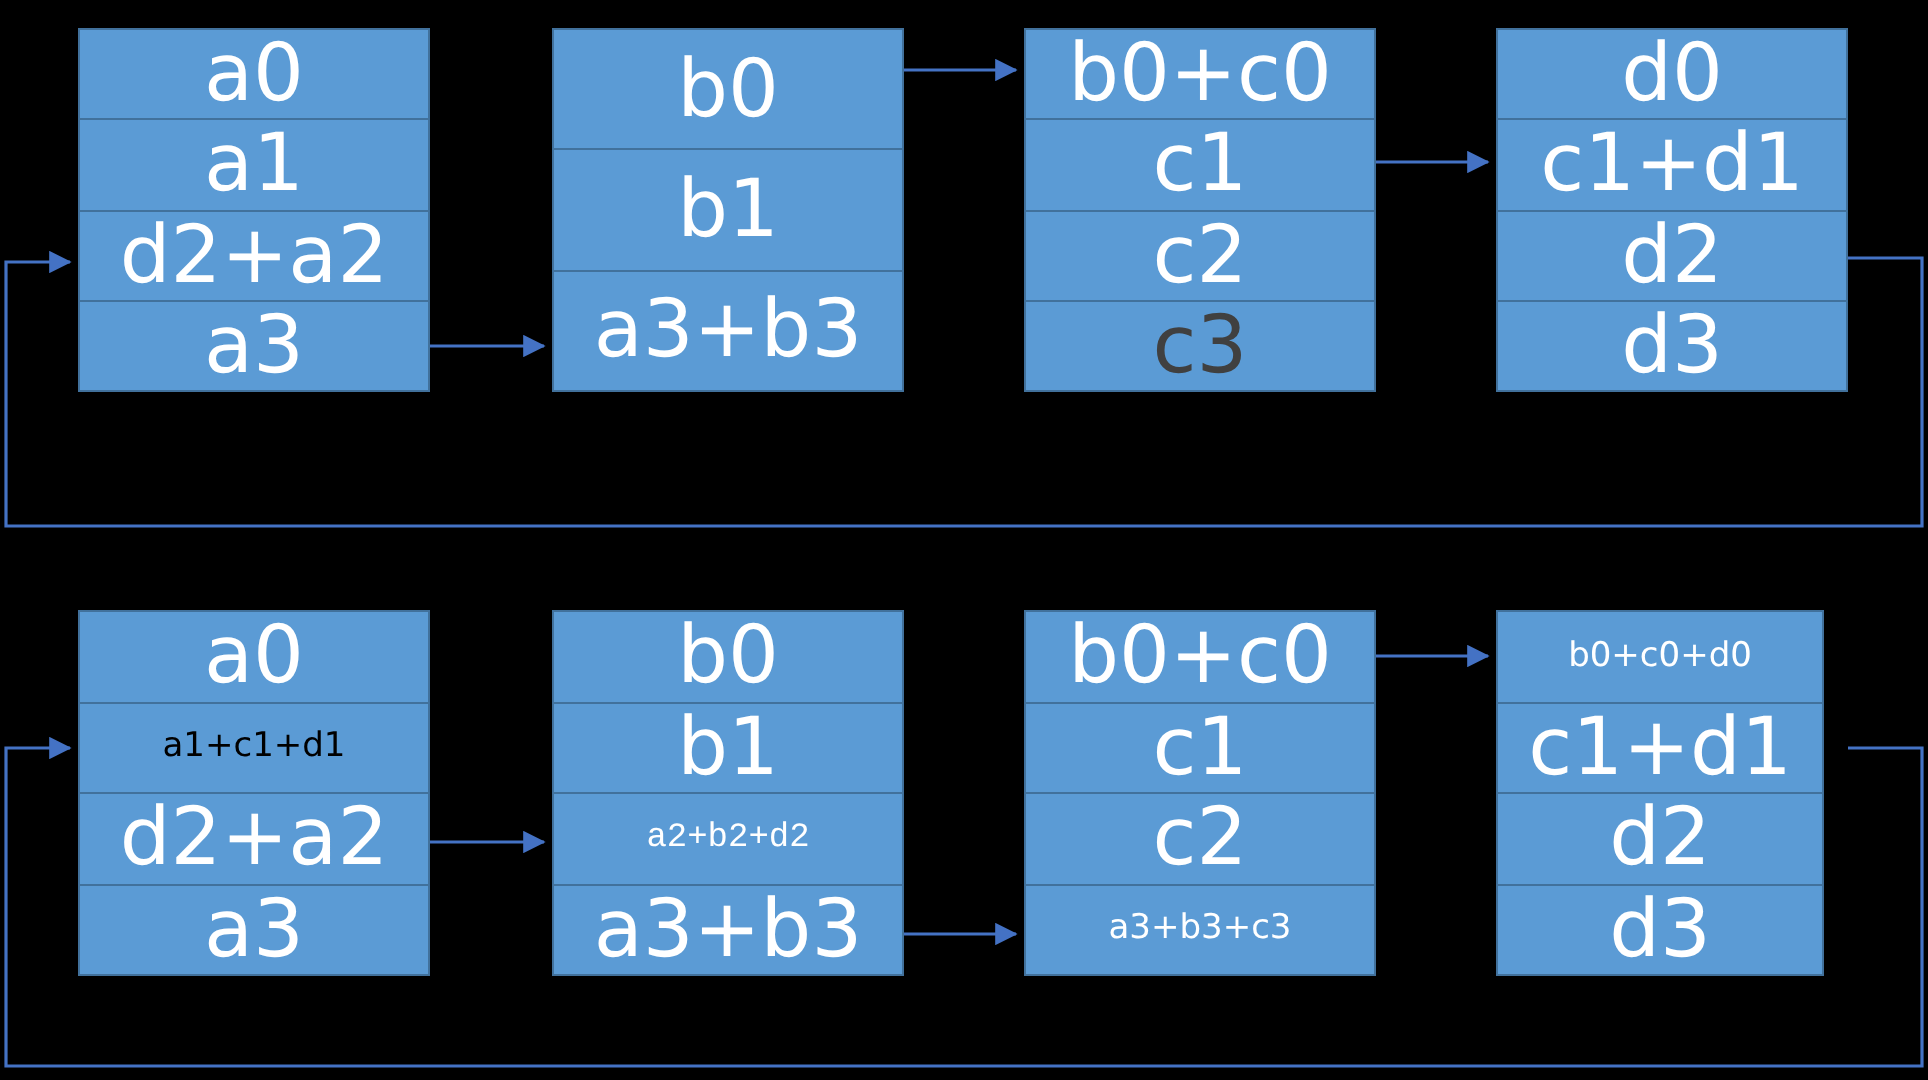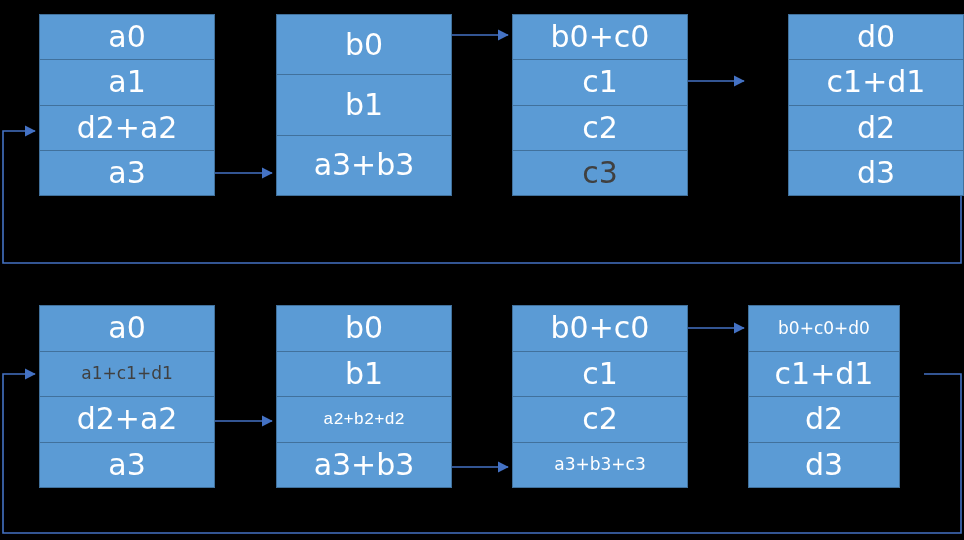--- a/index.html
+++ b/index.html
@@ -35,21 +35,21 @@
   }
   .cell {
     box-sizing: border-box;
     flex: 1 1 0;
     background: #5B9BD5;
     color: #FFFFFF;
     display: flex;
     align-items: center;
     justify-content: center;
     border-bottom: 1px solid #41719C;
-    font-size: 30px;
+    font-size: 40px;
     line-height: 1;
     letter-spacing: 0px;
     white-space: nowrap;
   }
   .cell:last-child {
     border-bottom: none;
   }
   .cell.small {
     font-size: 17px;
   }
@@ -88,45 +88,45 @@
         <div class="cell" style="color: rgb(255, 255, 255); border-bottom-color: rgb(65, 113, 156);">b0</div>
         <div class="cell" style="color: rgb(255, 255, 255); border-bottom-color: rgb(65, 113, 156);">b1</div>
         <div class="cell" style="color: rgb(255, 255, 255); border-bottom-color: rgb(65, 113, 156);">a3+b3</div>
       </div>
       <div class="block" style="left: 512px; top: 14px; width: 176px; height: 182px; background: rgb(91, 155, 213); border-color: rgb(65, 113, 156);">
         <div class="cell" style="color: rgb(255, 255, 255); border-bottom-color: rgb(65, 113, 156);">b0+c0</div>
         <div class="cell" style="color: rgb(255, 255, 255); border-bottom-color: rgb(65, 113, 156);">c1</div>
         <div class="cell" style="color: rgb(255, 255, 255); border-bottom-color: rgb(65, 113, 156);">c2</div>
         <div class="cell" style="color: #404040; border-bottom-color: rgb(65, 113, 156);">c3</div>
       </div>
-      <div class="block" style="left: 748px; top: 14px; width: 176px; height: 182px; background: rgb(91, 155, 213); border-color: rgb(65, 113, 156); margin-left: 40px;">
+      <div class="block" style="left: 748px; top: 14px; width: 176px; height: 182px; background: rgb(91, 155, 213); border-color: rgb(65, 113, 156);">
         <div class="cell" style="color: rgb(255, 255, 255); border-bottom-color: rgb(65, 113, 156);">d0</div>
         <div class="cell" style="color: rgb(255, 255, 255); border-bottom-color: rgb(65, 113, 156);">c1+d1</div>
         <div class="cell" style="color: rgb(255, 255, 255); border-bottom-color: rgb(65, 113, 156);">d2</div>
         <div class="cell" style="color: rgb(255, 255, 255); border-bottom-color: rgb(65, 113, 156);">d3</div>
       </div>
       <div class="block" style="left: 39px; top: 305px; width: 176px; height: 183px; background: rgb(91, 155, 213); border-color: rgb(65, 113, 156);">
         <div class="cell" style="color: rgb(255, 255, 255); border-bottom-color: rgb(65, 113, 156);">a0</div>
-        <div class="cell small" style="color: #404040; border-bottom-color: rgb(65, 113, 156);">a1+c1+d1</div>
+        <div class="cell small" style="color: #000000; border-bottom-color: rgb(65, 113, 156);">a1+c1+d1</div>
         <div class="cell" style="color: rgb(255, 255, 255); border-bottom-color: rgb(65, 113, 156);">d2+a2</div>
         <div class="cell" style="color: rgb(255, 255, 255); border-bottom-color: rgb(65, 113, 156);">a3</div>
       </div>
       <div class="block" style="left: 276px; top: 305px; width: 176px; height: 183px; background: rgb(91, 155, 213); border-color: rgb(65, 113, 156);">
         <div class="cell" style="color: rgb(255, 255, 255); border-bottom-color: rgb(65, 113, 156);">b0</div>
         <div class="cell" style="color: rgb(255, 255, 255); border-bottom-color: rgb(65, 113, 156);">b1</div>
         <div class="cell small" style="color: rgb(255, 255, 255); border-bottom-color: rgb(65, 113, 156); font-family: Liberation Mono, monospace;">a2+b2+d2</div>
         <div class="cell" style="color: rgb(255, 255, 255); border-bottom-color: rgb(65, 113, 156);">a3+b3</div>
       </div>
       <div class="block" style="left: 512px; top: 305px; width: 176px; height: 183px; background: rgb(91, 155, 213); border-color: rgb(65, 113, 156);">
         <div class="cell" style="color: rgb(255, 255, 255); border-bottom-color: rgb(65, 113, 156);">b0+c0</div>
         <div class="cell" style="color: rgb(255, 255, 255); border-bottom-color: rgb(65, 113, 156);">c1</div>
         <div class="cell" style="color: rgb(255, 255, 255); border-bottom-color: rgb(65, 113, 156);">c2</div>
         <div class="cell small" style="color: rgb(255, 255, 255); border-bottom-color: rgb(65, 113, 156);">a3+b3+c3</div>
       </div>
-      <div class="block" style="left: 748px; top: 305px; width: 152px; height: 183px; background: rgb(91, 155, 213); border-color: rgb(65, 113, 156);">
+      <div class="block" style="left: 748px; top: 305px; width: 164px; height: 183px; background: rgb(91, 155, 213); border-color: rgb(65, 113, 156);">
         <div class="cell small" style="color: rgb(255, 255, 255); border-bottom-color: rgb(65, 113, 156);">b0+c0+d0</div>
         <div class="cell" style="color: rgb(255, 255, 255); border-bottom-color: rgb(65, 113, 156);">c1+d1</div>
         <div class="cell" style="color: rgb(255, 255, 255); border-bottom-color: rgb(65, 113, 156);">d2</div>
         <div class="cell" style="color: rgb(255, 255, 255); border-bottom-color: rgb(65, 113, 156);">d3</div>
       </div>
     </div>
 
 </div>
 
 </body></html>

